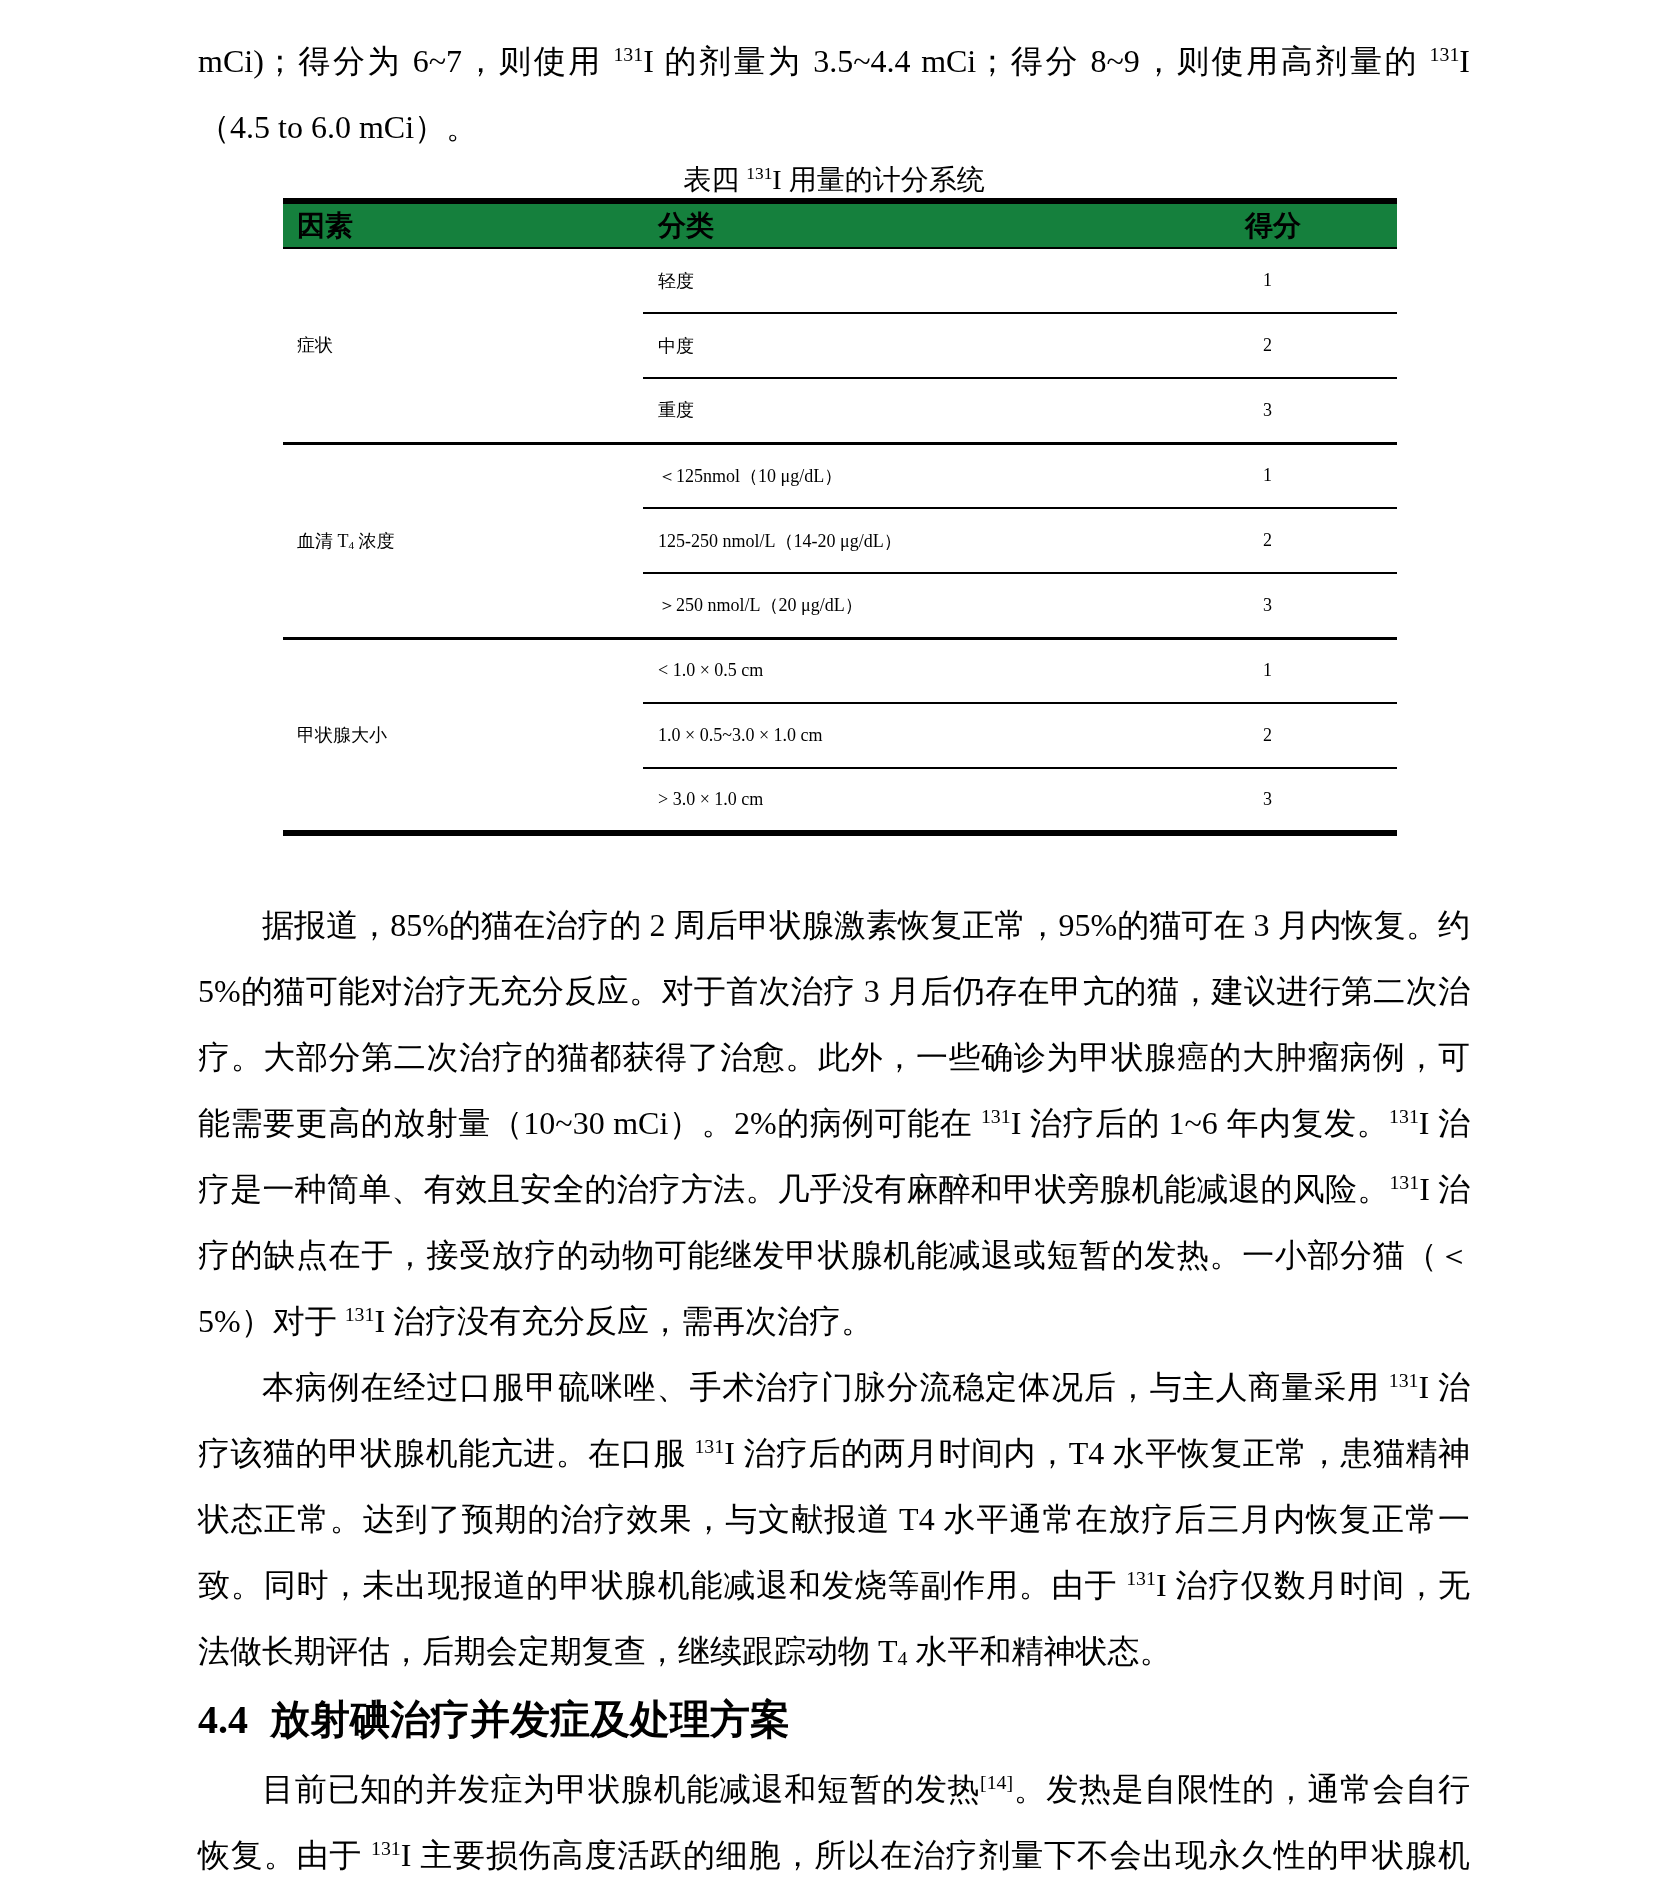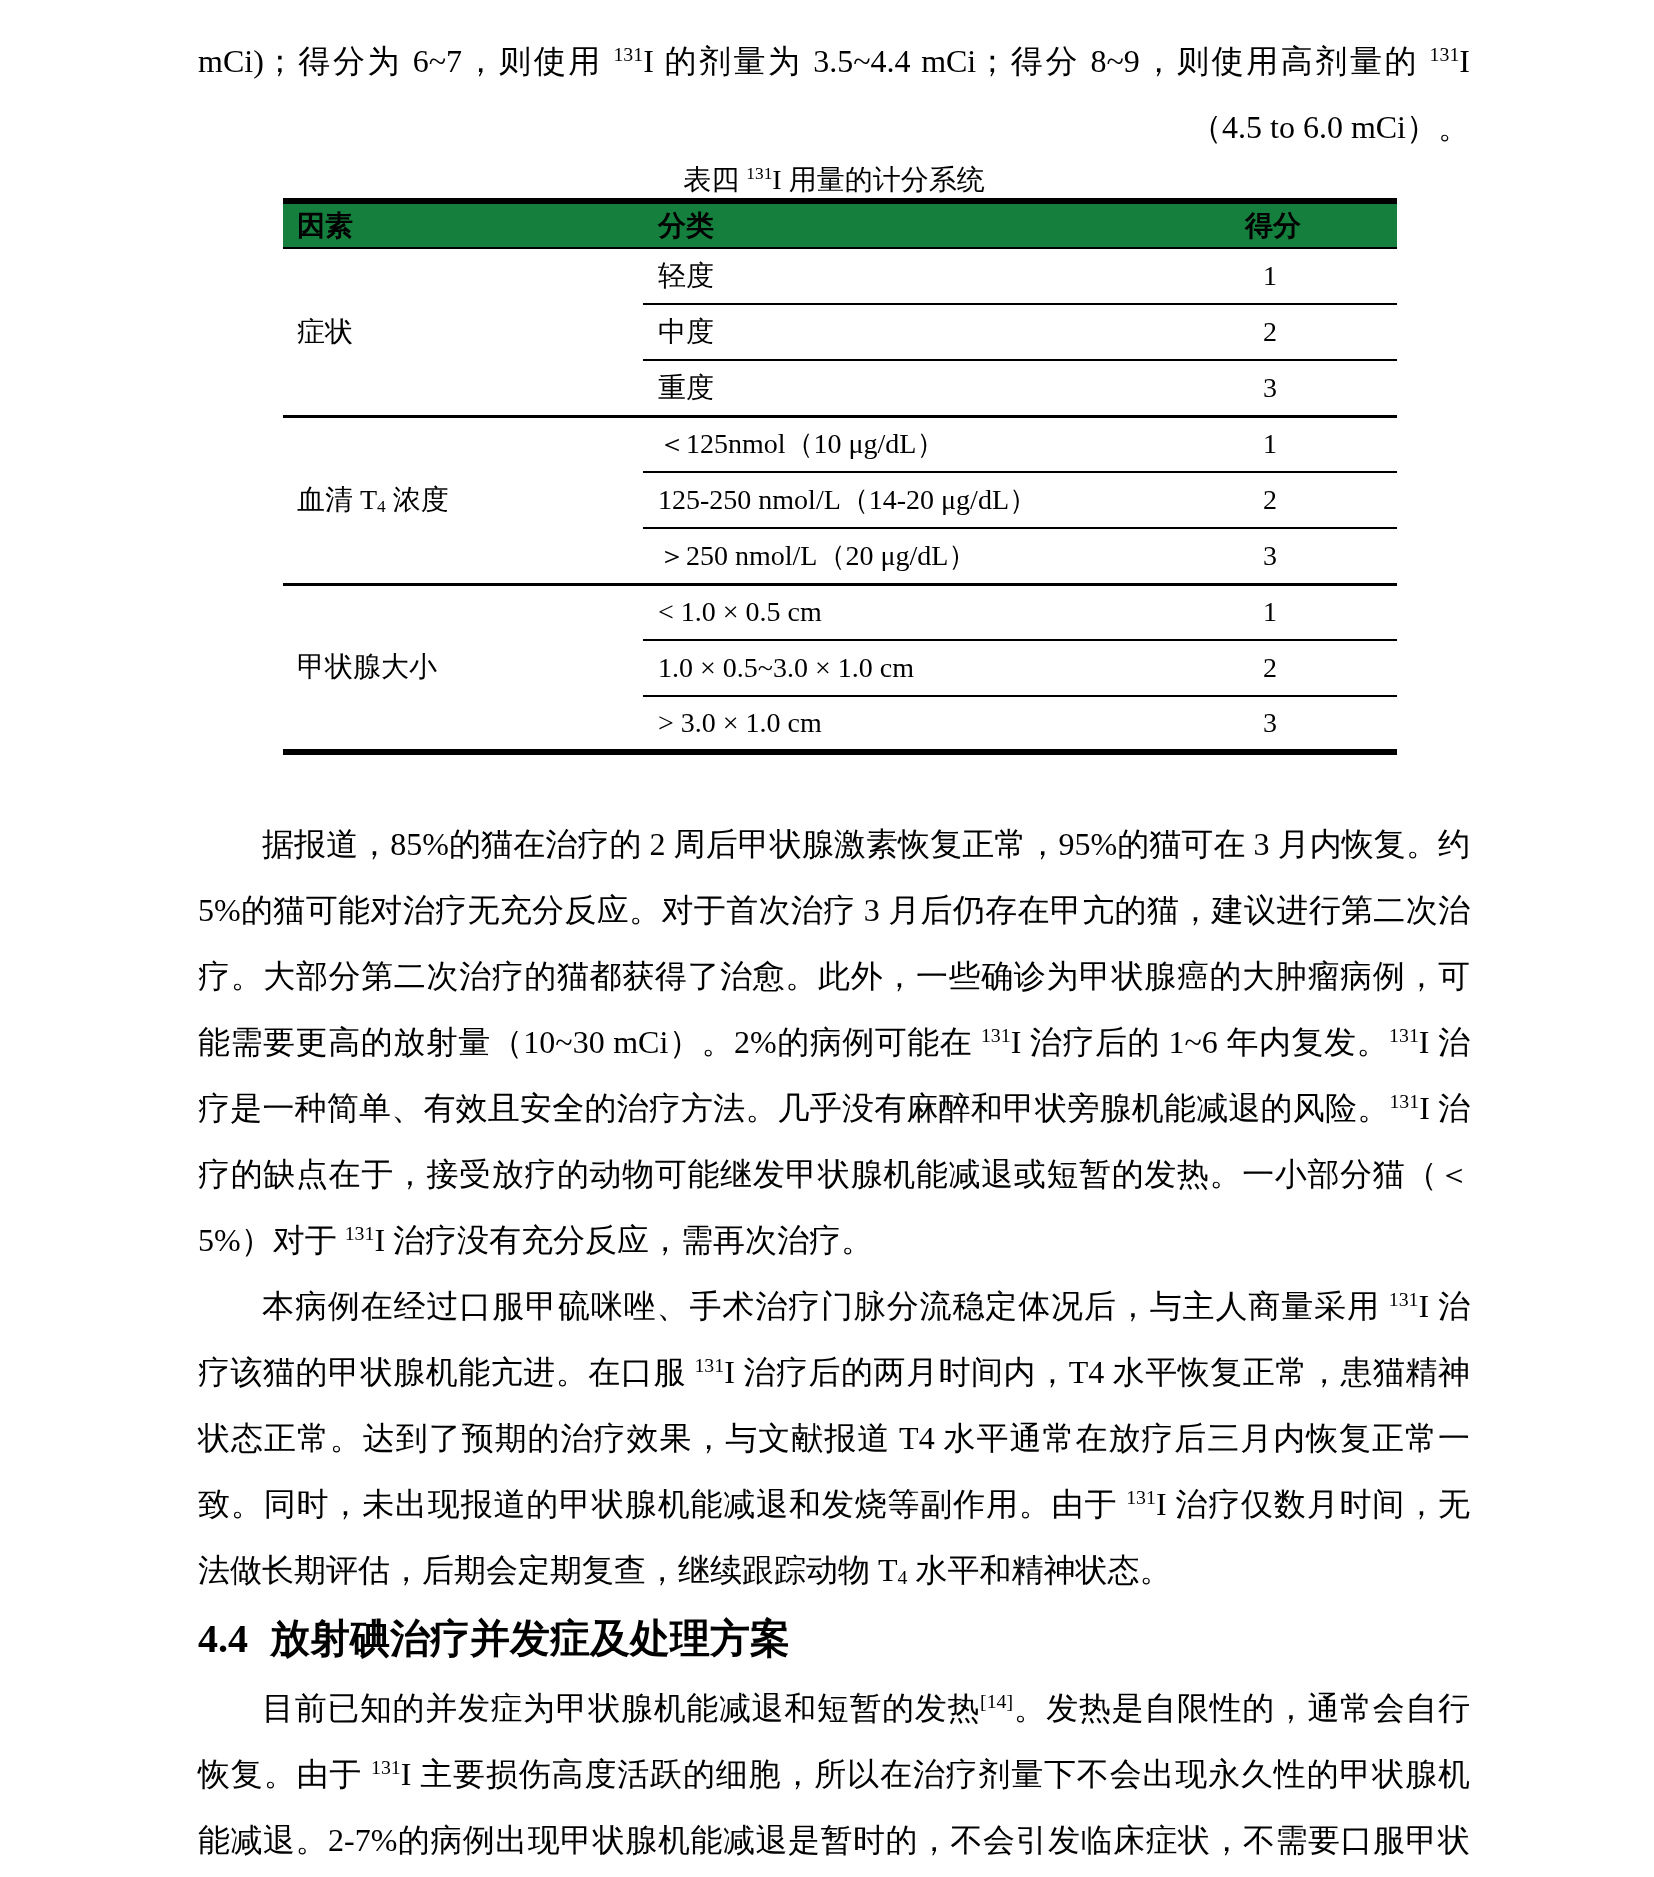--- a/index.html
+++ b/index.html
@@ -24,21 +24,21 @@
     font-size: 32px;
     line-height: 66px;
     text-align: justify;
     color: #000000;
   }
   sup { font-size: 0.62em; line-height: 0; vertical-align: 0.55em; }
   sub { font-size: 0.62em; line-height: 0; vertical-align: -0.15em; }
 
   .intro { padding-top: 4px; }
   .intro-line1 { text-align: justify; text-align-last: justify; }
-  .intro-line2 { text-align: right; }
+  .intro-line2 { text-align: left; }
 
   .table-caption {
     margin-top: 2px;
     line-height: 36px;
     font-size: 28px;
     text-align: center;
   }
 
   table.score-table {
     margin-left: 85px;
@@ -52,22 +52,22 @@
     background: #15803d;
     height: 47px;
     font-size: 28px;
     font-weight: bold;
     font-family: "Liberation Sans", "DejaVu Sans", sans-serif;
     text-align: left;
     vertical-align: middle;
     border-bottom: 2px solid #000;
   }
   table.score-table td {
-    height: 56px;
-    font-size: 28px;
+    height: 65px;
+    font-size: 18px;
     text-align: left;
     vertical-align: middle;
   }
   .colw1 { width: 360px; }
   .colw2 { width: 602px; }
   .colw3 { width: 152px; }
   .pad1 { padding-left: 14px; font-family: Liberation Serif, serif; }
   .pad2 { padding-left: 15px; }
   .pads { padding-left: 18px; }
   td.subsep { border-bottom: 2px solid #000; }

